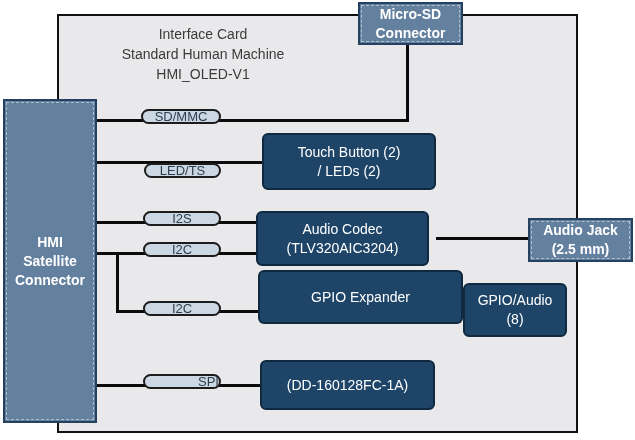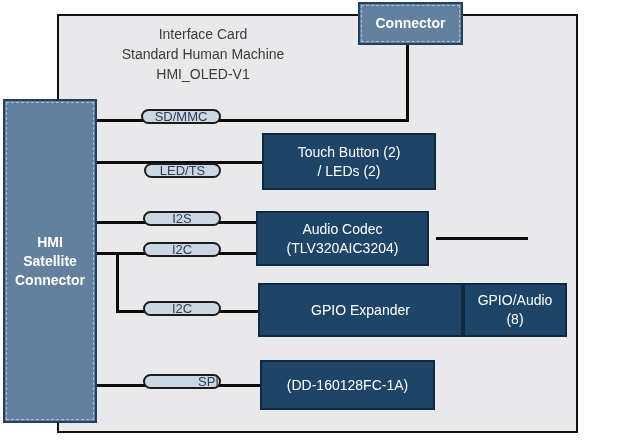--- a/index.html
+++ b/index.html
@@ -50,21 +50,21 @@
     font-size: 13px;
     color: var(--pill-text, #2e3c4e);
     z-index: 5;
   }
 
   
   .navy-block {
     position: absolute;
     background: var(--navy, #1e4568);
     border: 2px solid var(--navy-border, #0f2940);
-    border-radius: 0;
+    border-radius: 6px;
     box-sizing: border-box;
     display: flex; flex-direction: column;
     align-items: center; justify-content: center;
     color: #fff; font-size: 14px; line-height: 19px;
     text-align: center;
     z-index: 5;
   }
   .navy-block span { display: block; }
 
   
@@ -94,21 +94,21 @@
 
   .pill-sdmmc { left: 141px; top: 109px; width: 80px; }
   .pill-ledts { left: 144px; top: 151px; width: 77px; margin-top: 12px; }
   .pill-i2s   { left: 143px; top: 211px; width: 78px; }
   .pill-i2c1  { left: 143px; top: 242px; width: 78px; }
   .pill-i2c2  { left: 143px; top: 301px; width: 78px; }
   .pill-spi   { left: 143px; top: 374px; width: 78px; justify-content: flex-end; }
 
   .blk-touch   { left: 262px; top: 133px; width: 174px; height: 57px; }
   .blk-codec   { left: 256px; top: 211px; width: 173px; height: 55px; }
-  .blk-gpioexp { left: 258px; top: 283px; width: 205px; height: 54px; }
+  .blk-gpioexp { left: 258px; top: 270px; width: 205px; height: 54px; }
   .blk-gpioled { left: 463px; top: 283px; width: 104px; height: 54px; }
   .blk-pmoled  { left: 260px; top: 360px; width: 175px; height: 50px; }
 
   .w-sdmmc   { left: 97px;  top: 119px; width: 312px; height: 3px; }
   .w-microsd { left: 406px; top: 44px;  width: 3px;   height: 78px; }
   .w-ledts   { left: 97px;  top: 161px; width: 165px; height: 3px; }
   .w-i2s     { left: 97px;  top: 221px; width: 166px; height: 3px; }
   .w-i2c1    { left: 97px;  top: 252px; width: 166px; height: 3px; }
   .w-branch  { left: 116px; top: 252px; width: 3px;   height: 61px; }
   .w-i2c2    { left: 116px; top: 310px; width: 142px; height: 3px; }
@@ -177,16 +177,21 @@
   <div class="navy-block blk-pmoled">
     <span>(DD-160128FC-1A)</span>
   </div>
 
   <div class="steel-block hmi">
     <span>HMI</span>
     <span>Satellite</span>
     <span>Connector</span>
   </div>
   <div class="steel-block microsd">
+    <span>Micro-SD</span>
     <span>Connector</span>
+  </div>
+  <div class="steel-block audiojack">
+    <span>Audio Jack</span>
+    <span>(2.5 mm)</span>
   </div>
 
 </div>
 
 </body></html>

